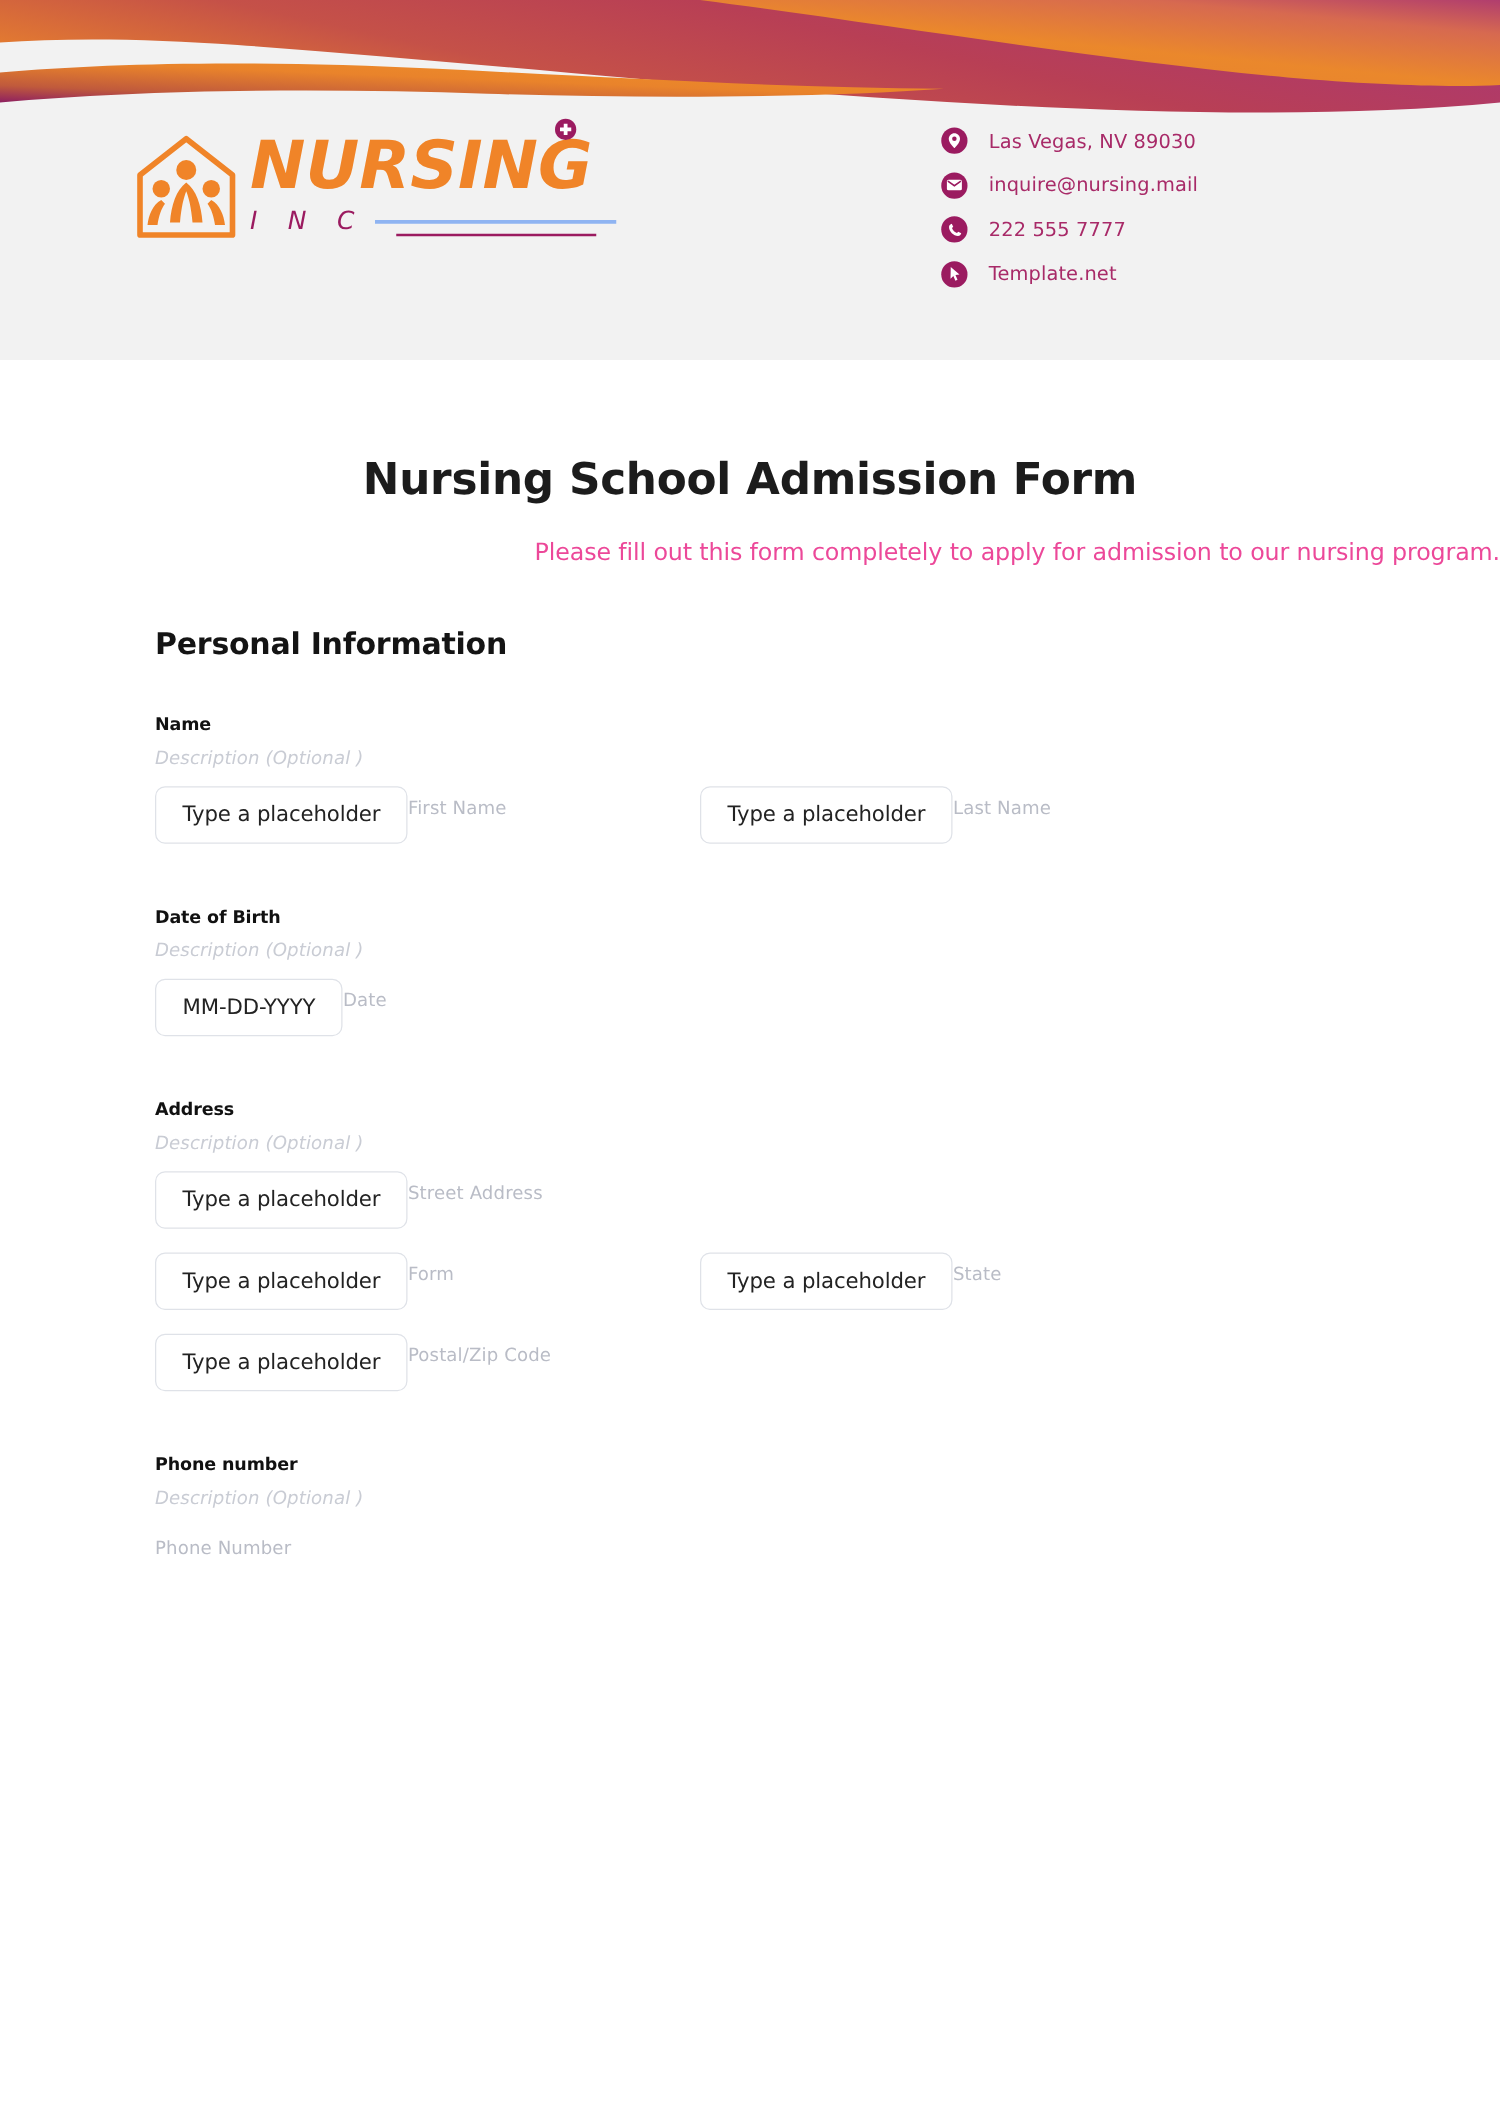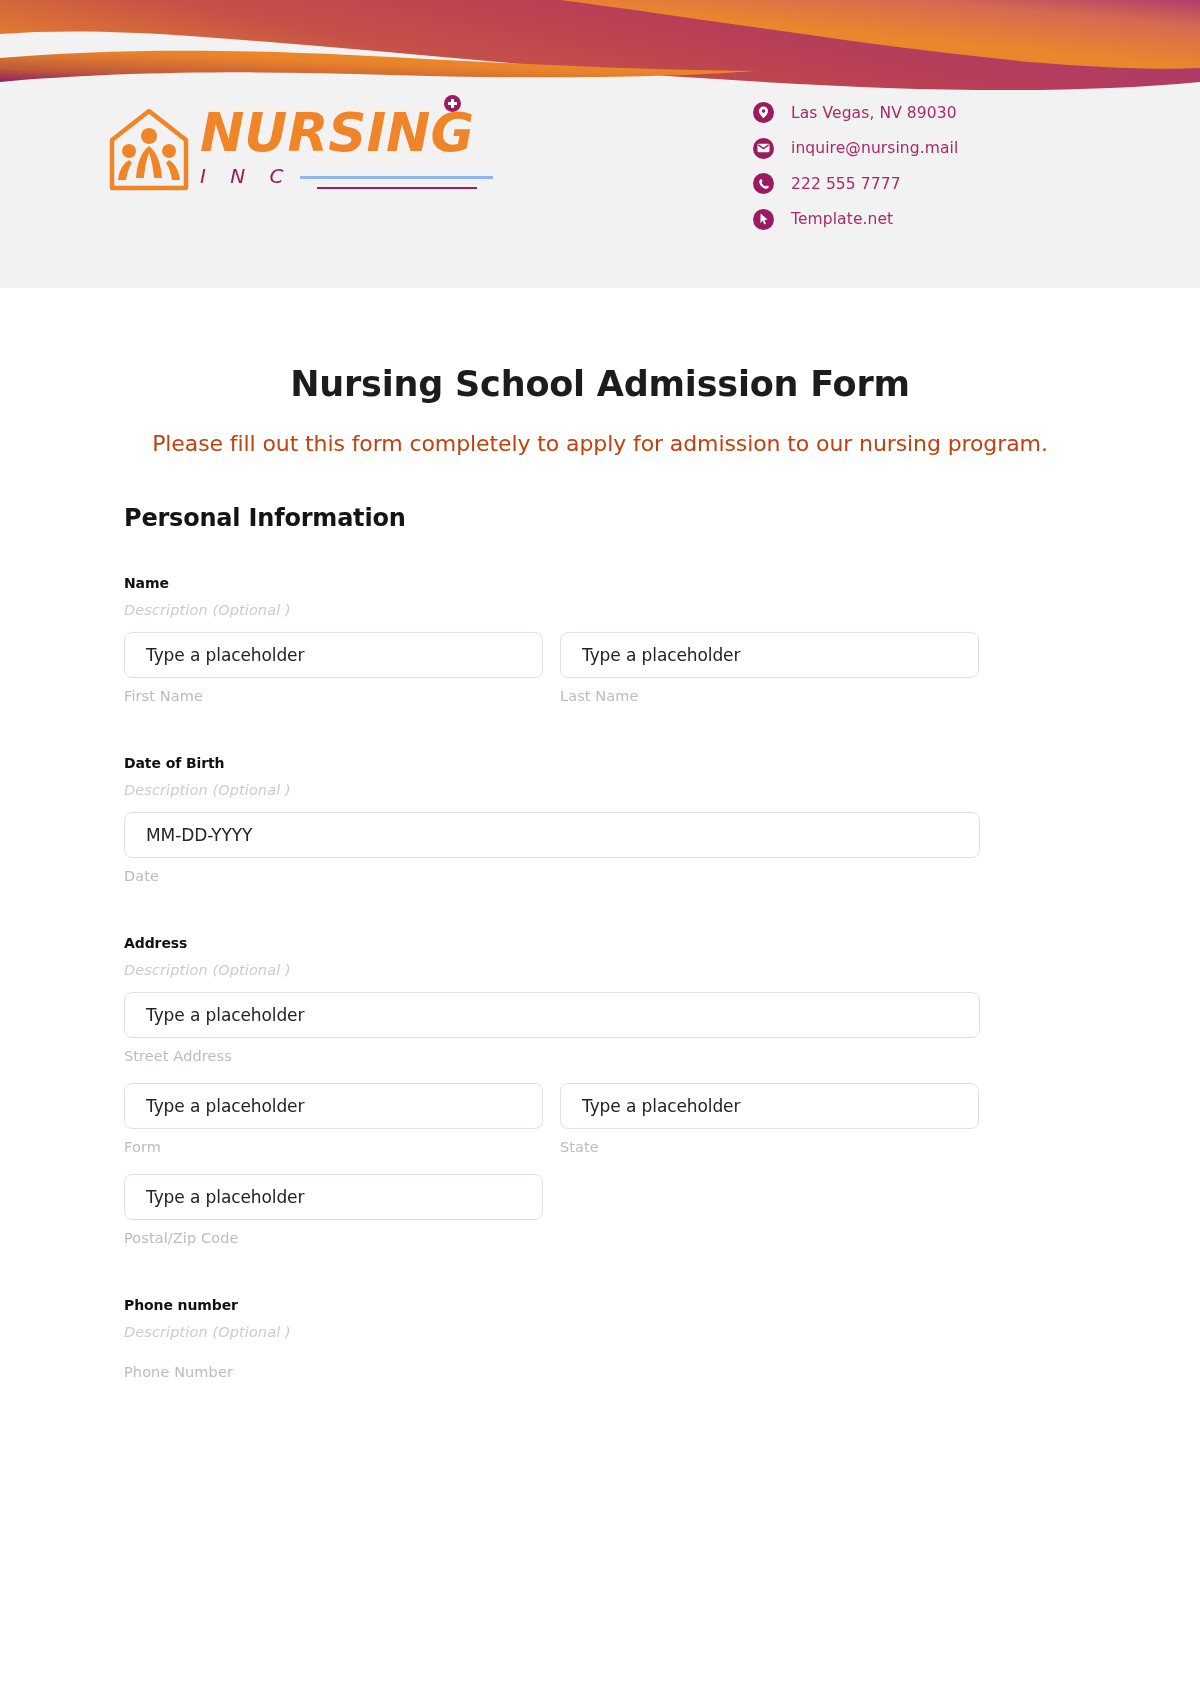--- a/index.html
+++ b/index.html
@@ -140,24 +140,24 @@
   .form-title {
     text-align: center;
     font-family: "DejaVu Sans", sans-serif;
     font-size: 35px;
     font-weight: bold;
     color: #1c1c1c;
     letter-spacing: -0.2px;
     margin-top: 76px;
   }
   .form-subtitle {
-    text-align: center;
-    font-family: "DejaVu Sans", sans-serif;
-    font-size: 22px;
-    color: #c2410c;
+    text-align: right;
+    font-family: "DejaVu Sans", sans-serif;
+    font-size: 19px;
+    color: #ec4899;
     margin-top: 27px;
     letter-spacing: -0.1px;
   }
 
   .section {
     margin-left: 124px;
     width: 856px;
   }
   .section-heading {
     font-family: "DejaVu Sans", sans-serif;
@@ -181,21 +181,21 @@
   .field-desc {
     font-family: "DejaVu Sans", sans-serif;
     font-size: 14.5px;
     font-style: italic;
     color: #c9ccd4;
     margin-top: 11px;
     letter-spacing: 0.1px;
   }
 
   .row { display: flex; gap: 17px; margin-top: 14px; }
-  .col { display: flex; flex-direction: column; }
+  .col { display: flex; }
   .col-half { width: 419px; }
   .col-full { width: 856px; }
 
   .input {
     height: 46px;
     border: 1px solid #dfe2e8;
     border-radius: 8px;
     background: #ffffff;
     display: flex;
     align-items: center;

